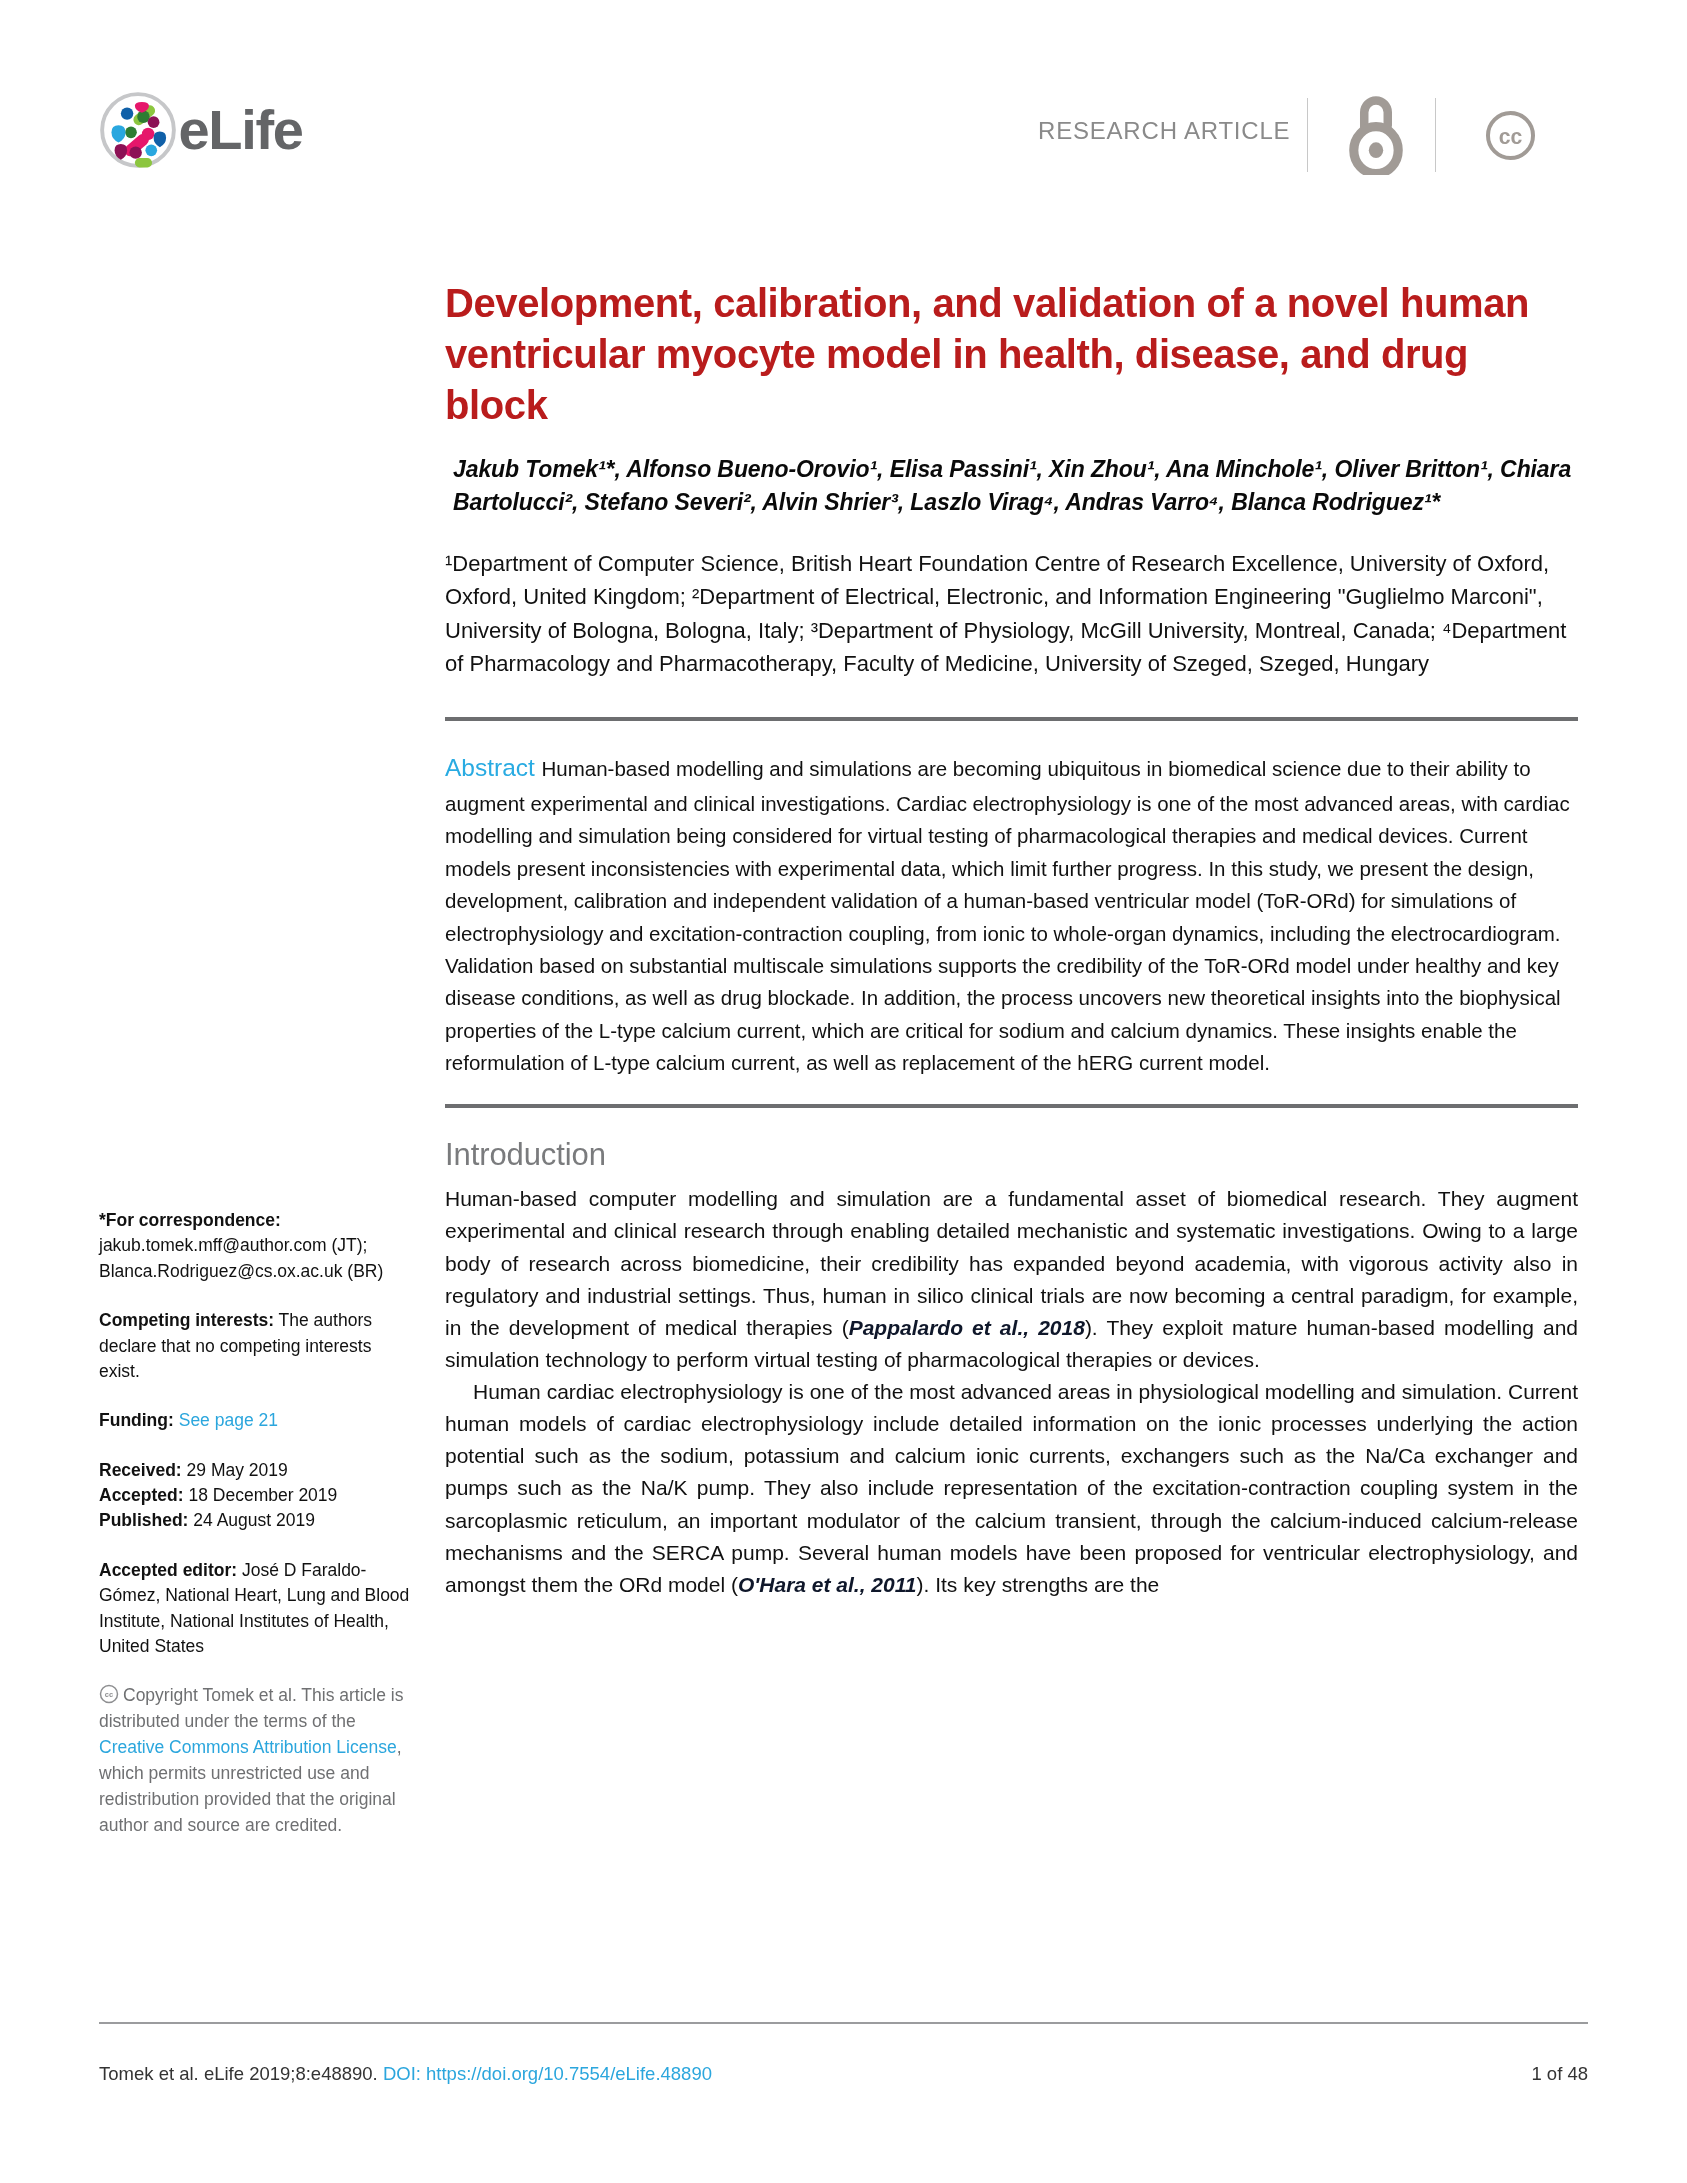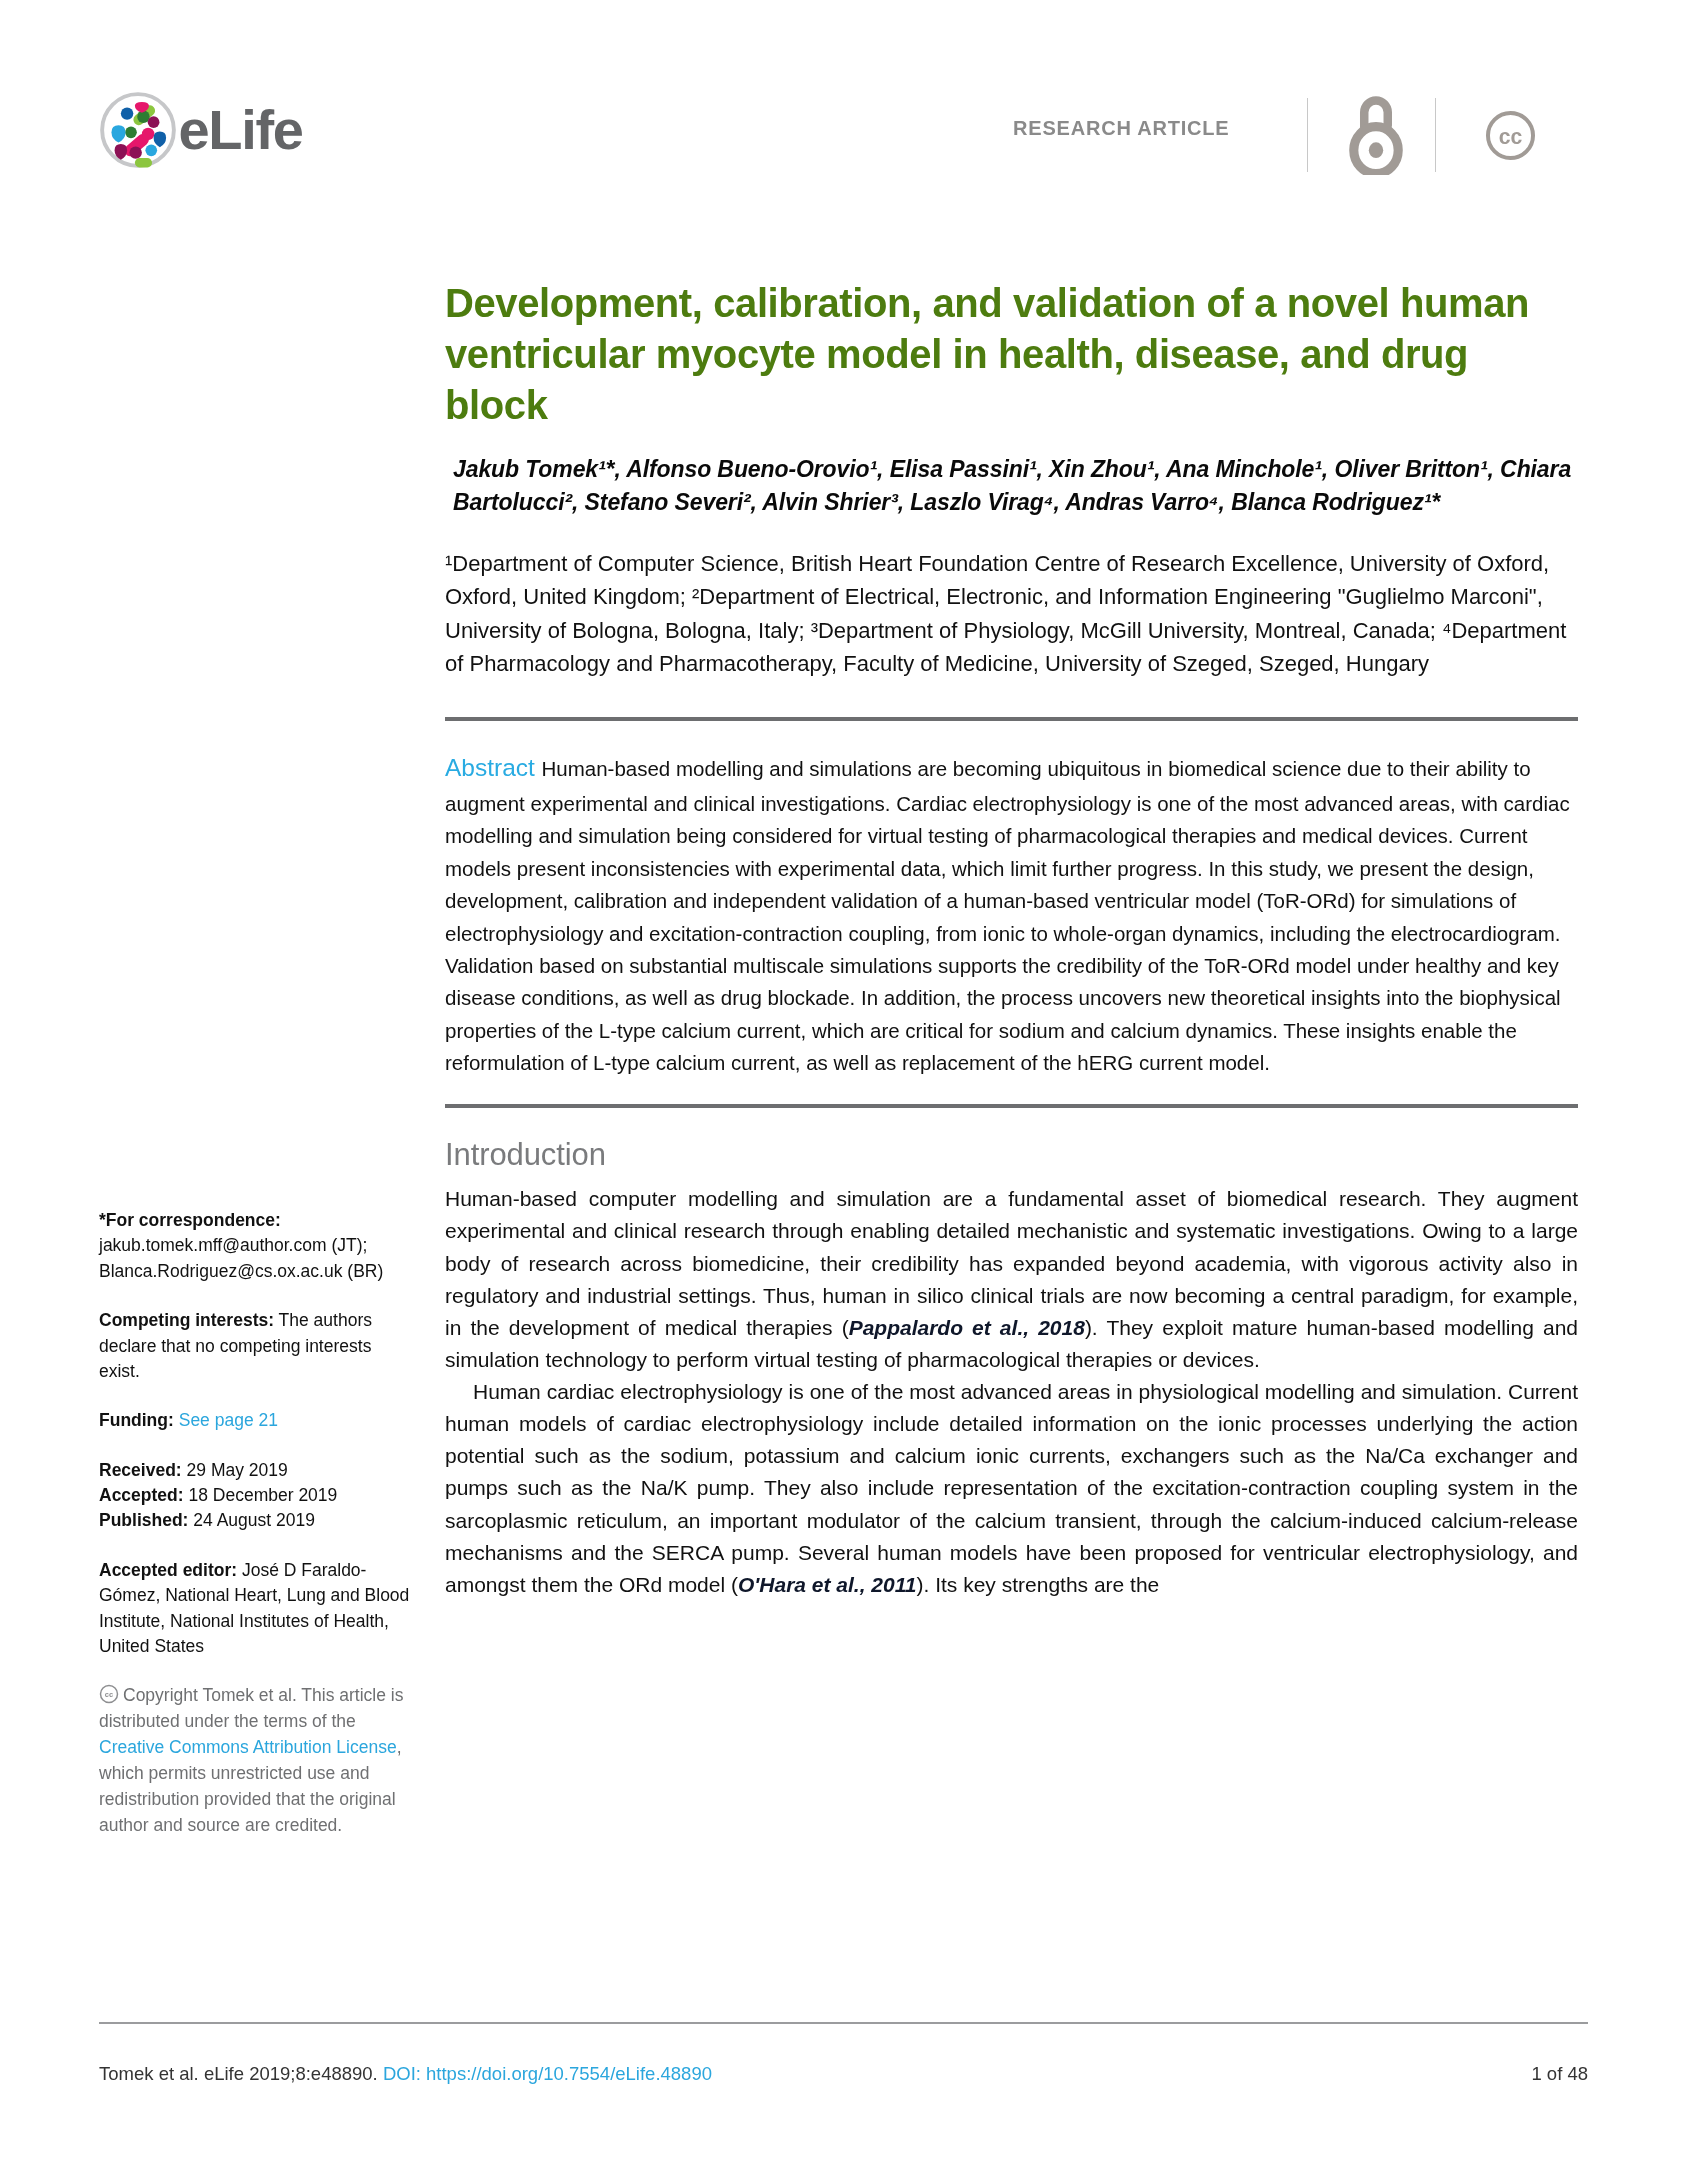--- a/index.html
+++ b/index.html
@@ -42,26 +42,26 @@
     font-size: 56px;
     font-weight: 700;
     color: #646567;
     letter-spacing: -1.3px;
     line-height: 1;
     margin-left: -2.6px;
   }
 
   .article-type {
     position: absolute;
-    left: 1013px;
+    left: 1038px;
     top: 38px;
-    font-size: 20px;
+    font-size: 24px;
     letter-spacing: 0.8px;
     color: #8a8a8a;
-    font-weight: 700;
+    font-weight: 400;
   }
   .hdr-divider {
     position: absolute;
     top: 18.5px;
     width: 1.3px;
     height: 74px;
     background: #c8c8c8;
   }
   .hdr-divider.d1 { left: 1307px; }
   .hdr-divider.d2 { left: 1435px; }
@@ -84,21 +84,21 @@
     position: absolute;
     left: 445px;
     top: 278px;
     width: 1133px;
   }
 
   .title {
     font-size: 40px;
     line-height: 1.27;
     font-weight: 700;
-    color: #4d7c0f;
+    color: #b91c1c;
     letter-spacing: -0.4px;
     margin: 0 0 22.5px 0;
   }
 
   .authors {
     font-size: 23px;
     line-height: 1.43;
     font-weight: 700;
     color: #0a0a0a;
     margin: 0 0 28px 8px;

